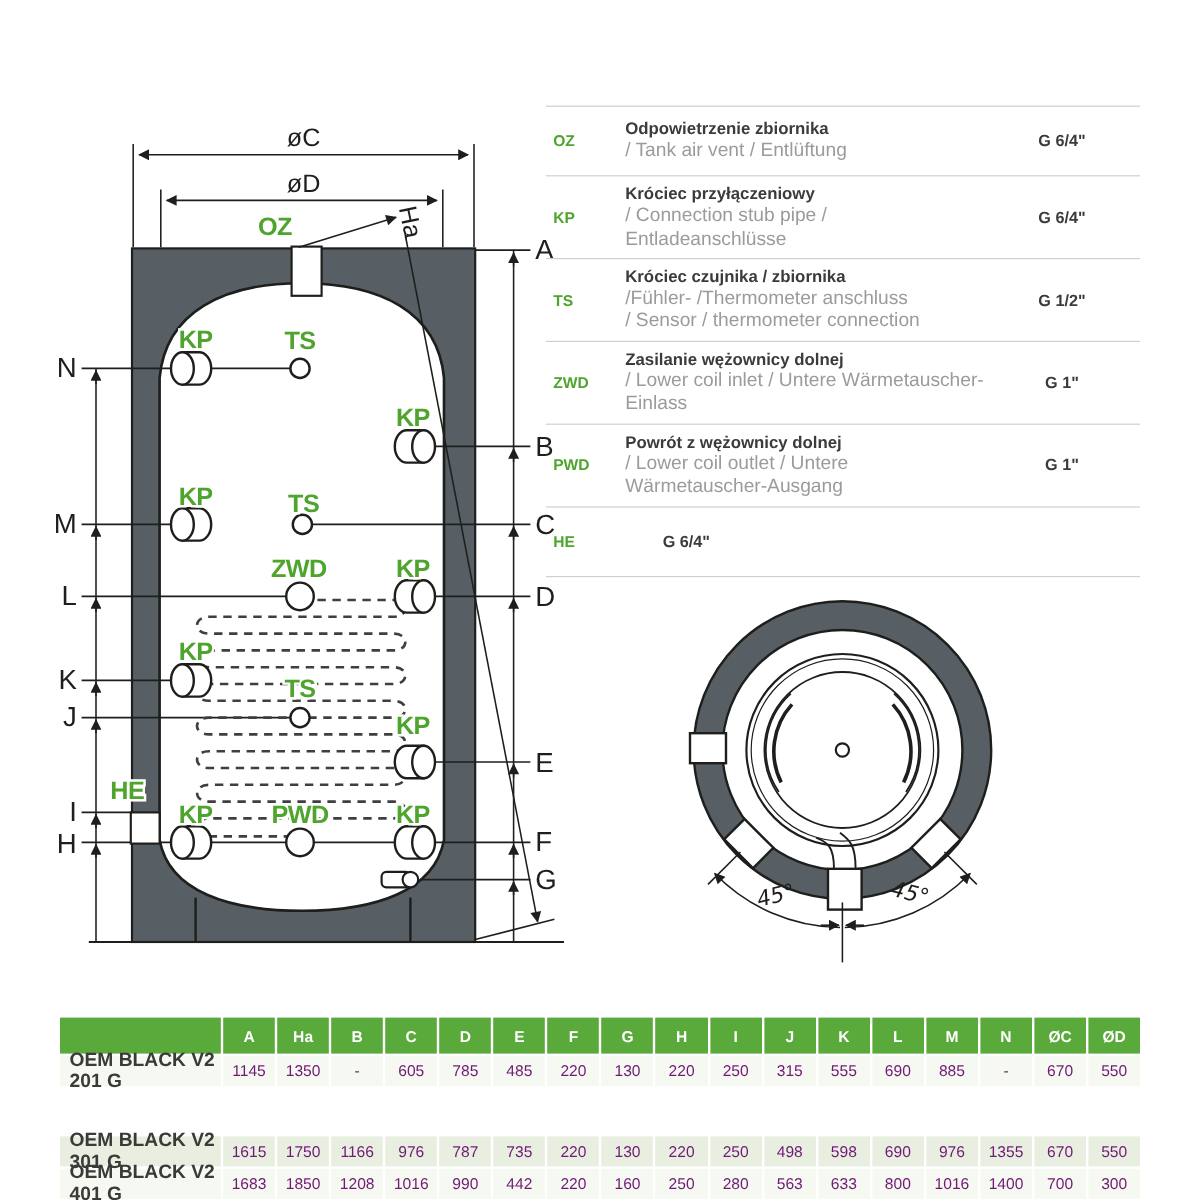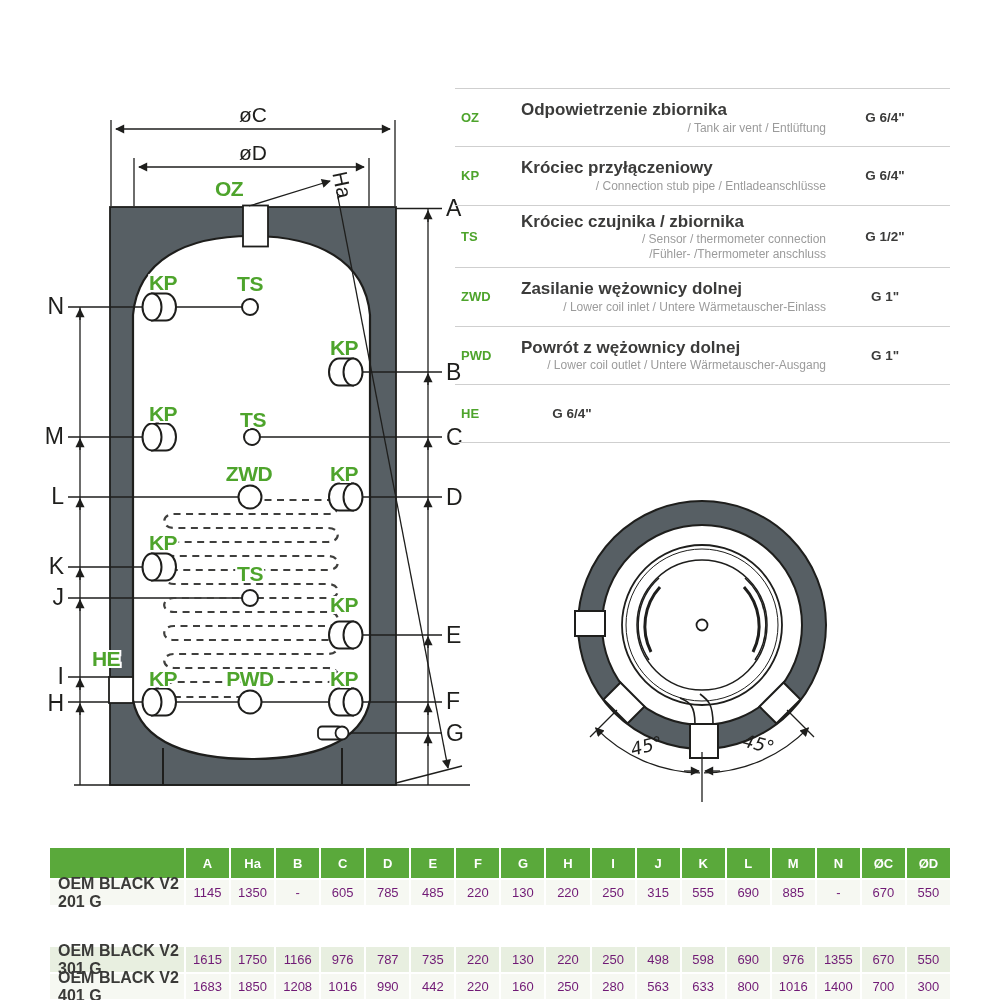--- a/index.html
+++ b/index.html
@@ -10,22 +10,22 @@
   .diatxt{font-family:"Liberation Sans",sans-serif;font-size:21px;fill:#1e1e1c;}
   .plabel{font-family:"Liberation Sans",sans-serif;font-size:21px;font-weight:bold;
           fill:#4ea42c;stroke:#fff;stroke-width:4px;paint-order:stroke;letter-spacing:-0.5px;}
   .angletxt{font-family:"DejaVu Sans",sans-serif;font-size:18px;font-style:italic;fill:#1e1e1c;}
   
   .legend{position:absolute;left:455px;top:88px;width:495px;border-top:1px solid #cfcfcf;}
   .lrow{display:flex;align-items:center;min-height:57.3px;border-bottom:1px solid #cfcfcf;
         padding:0;}
   .lcode{width:62px;flex:0 0 62px;font-size:13px;font-weight:bold;color:#4ea42c;padding-left:6px;box-sizing:border-box;}
   .ltext{flex:1 1 auto;padding:6px 4px;}
-  .ltitle{font-size:17px;font-weight:bold;color:#3b3b3a;line-height:1.2;}
-  .lsub{font-size:12px;color:#9b9b9b;line-height:1.22;text-align:right;}
+  .ltitle{font-size:14px;font-weight:bold;color:#3b3b3a;line-height:1.2;}
+  .lsub{font-size:16px;color:#9b9b9b;line-height:1.22;}
   .lsize{width:120px;flex:0 0 120px;font-size:13.5px;font-weight:bold;color:#3b3b3a;
          text-align:center;padding-right:10px;box-sizing:border-box;}
   
   .dtable{position:absolute;left:50px;top:848px;width:900px;display:grid;
           grid-template-columns:134px repeat(17,1fr);gap:2px;background:#fff;}
   .th{background:#5aa93b;color:#fff;font-size:13px;font-weight:bold;height:30px;
       display:flex;align-items:center;justify-content:center;}
   .tm{font-size:16px;font-weight:bold;color:#3a3a38;height:25px;display:flex;
       align-items:center;padding-left:8px;box-sizing:border-box;}
   .tv{font-size:13px;color:#701a75;height:25px;display:flex;align-items:center;justify-content:center;}
@@ -247,22 +247,22 @@
       <div class="ltext">
         <div class="ltitle">Króciec przyłączeniowy</div>
         <div class="lsub">/ Connection stub pipe / Entladeanschlüsse</div>
       </div>
       <div class="lsize">G 6/4"</div>
     </div>
     <div class="lrow">
       <div class="lcode">TS</div>
       <div class="ltext">
         <div class="ltitle">Króciec czujnika / zbiornika</div>
+        <div class="lsub">/Fühler- /Thermometer anschluss</div>
         <div class="lsub">/ Sensor / thermometer connection</div>
-        <div class="lsub">/Fühler- /Thermometer anschluss</div>
       </div>
       <div class="lsize">G 1/2"</div>
     </div>
     <div class="lrow">
       <div class="lcode">ZWD</div>
       <div class="ltext">
         <div class="ltitle">Zasilanie wężownicy dolnej</div>
         <div class="lsub">/ Lower coil inlet / Untere Wärmetauscher-Einlass</div>
       </div>
       <div class="lsize">G 1"</div>

